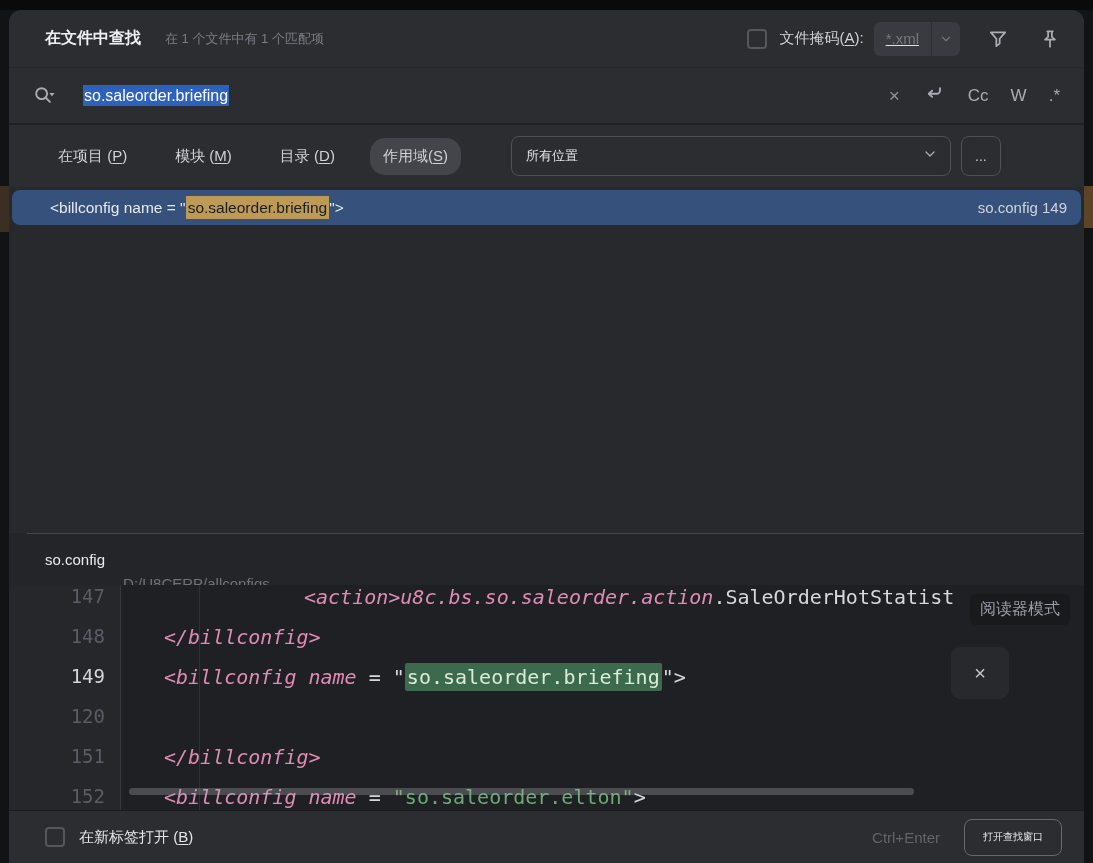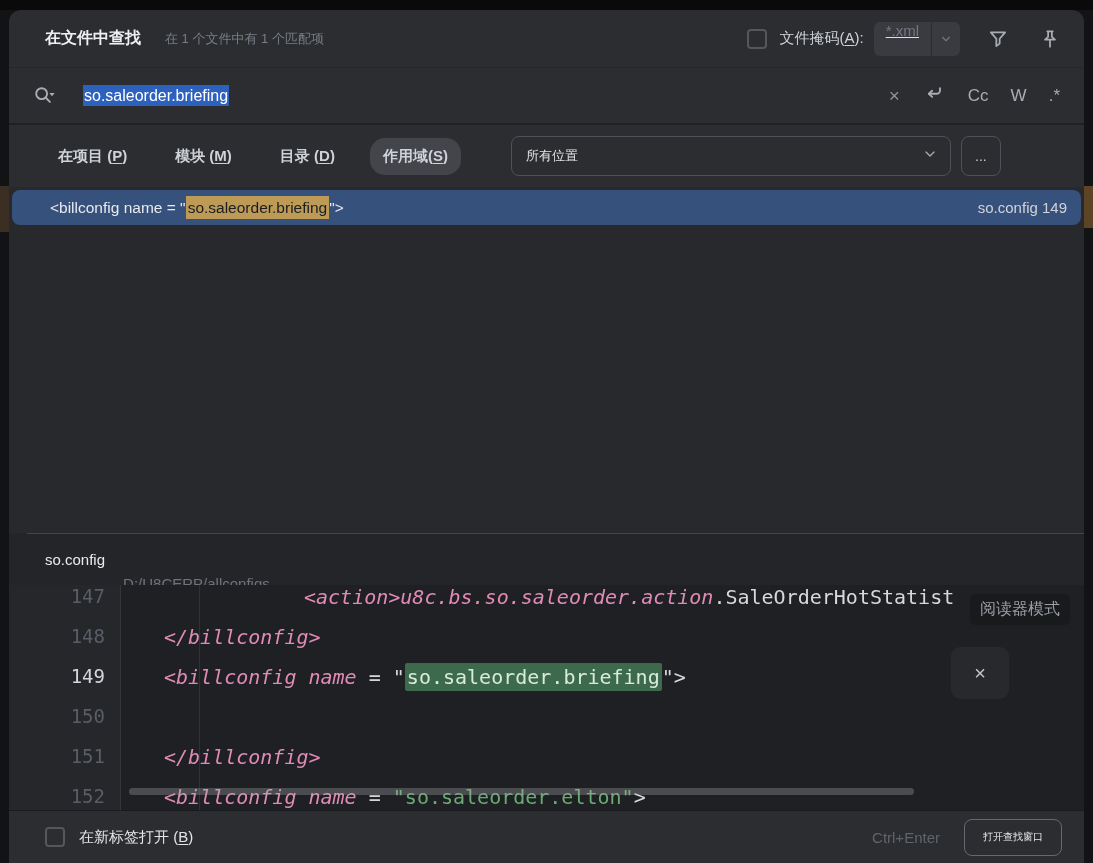--- a/index.html
+++ b/index.html
@@ -18,40 +18,40 @@
   
   .titlebar { height:58px; flex:none; display:flex; align-items:center; padding:0 20px 0 36px;
               border-bottom:1px solid #26272a; }
   .dlg-title { font-size:16px; font-weight:700; color:#EDEFF2; }
   .dlg-summary { font-size:13px; color:#787D85; margin-left:24px; }
   .mask-group { margin-left:auto; display:flex; align-items:center; }
   .checkbox { width:20px; height:20px; border:2px solid #54575C; border-radius:4px; background:transparent; flex:none; }
   .mask-label { font-size:15px; color:#CFD2D8; margin-left:12px; }
   .mnemonic { text-decoration:underline; text-underline-offset:2px; }
   .mask-combo { margin-left:10px; height:34px; background:#393B40; border-radius:6px;
-                display:flex; overflow:hidden;text-decoration:underline; }
+                display:flex; align-items:center; overflow:hidden;text-decoration:underline; }
   .mask-combo .val { font-size:15px; color:#73777E; padding:0 12px; }
   .mask-combo .divider { width:1px; height:34px; background:#2B2D30; }
   .mask-combo .chev { width:28px; display:flex; justify-content:center; align-items:center; }
   .icon-btn { margin-left:24px; width:28px; height:28px; display:flex; align-items:center; justify-content:center; }
   svg.sicon { stroke:#A9ADB3; fill:none; stroke-width:1.6; stroke-linecap:round; stroke-linejoin:round; }
 
   
   .searchrow { height:57px; flex:none; display:flex; align-items:center; padding:0 20px 0 22px;
                border-bottom:2px solid #1F2124; }
   .search-icon-wrap { width:40px; display:flex; align-items:center; }
   .search-text { font-size:16px; margin-left:12px; }
   .search-text .sel { background:#2D61BE; color:#FFFFFF; padding:2px 1px; }
   .search-opts { margin-left:auto; display:flex; align-items:center; gap:22px; padding-right:4px; }
   .opt { color:#A8ACB3; font-size:17px; }
   .opt.small { font-size:19px; color:#8E939B; }
 
   
   .tabsrow { height:62px; flex:none; display:flex; align-items:center; padding:0 0 0 36px; }
-  .scope-tab { font-size:15px; color:#CFD2D8; padding:9px 13px; border-radius:15px; white-space:nowrap;font-weight:bold; }
+  .scope-tab { font-size:15px; color:#CFD2D8; padding:9px 13px; border-radius:15px; white-space:nowrap; }
   .scope-tab + .scope-tab { margin-left:22px; }
   .scope-tab.selected { background:#43454A; }
   .scope-select { margin-left:50px; width:440px; height:40px; border:1px solid #4E5157; border-radius:8px;
                   display:flex; align-items:center; padding:0 12px 0 14px; }
   .scope-select .val { font-size:13px; color:#E3E5E8; }
   .scope-select .chev { margin-left:auto; }
   .more-btn { margin-left:10px; width:40px; height:40px; border:1px solid #4E5157; border-radius:8px;
               display:flex; align-items:center; justify-content:center; color:#C8CBD0; font-size:14px; }
 
   
@@ -200,21 +200,21 @@
         </div>
         <div class="code-line">
           <span class="ln">148</span>
           <span class="lt" style="padding-left: 23px;"><span class="seg-tag">&lt;/billconfig&gt;</span></span>
         </div>
         <div class="code-line current">
           <span class="ln">149</span>
           <span class="lt" style="padding-left: 23px;"><span class="seg-tag">&lt;billconfig </span><span class="seg-tag">name</span><span class="seg-plain"> = "</span><span class="seg-match">so.saleorder.briefing</span><span class="seg-plain">"&gt;</span></span>
         </div>
         <div class="code-line">
-          <span class="ln">150</span>
+          <span class="ln">120</span>
         </div>
         <div class="code-line">
           <span class="ln">151</span>
           <span class="lt" style="padding-left: 23px;"><span class="seg-tag">&lt;/billconfig&gt;</span></span>
         </div>
         <div class="code-line">
           <span class="ln">152</span>
           <span class="lt" style="padding-left: 23px;"><span class="seg-tag">&lt;billconfig </span><span class="seg-tag">name</span><span class="seg-plain"> = </span><span class="seg-string">"so.saleorder.elton"</span><span class="seg-plain">&gt;</span></span>
         </div>
       </div>

